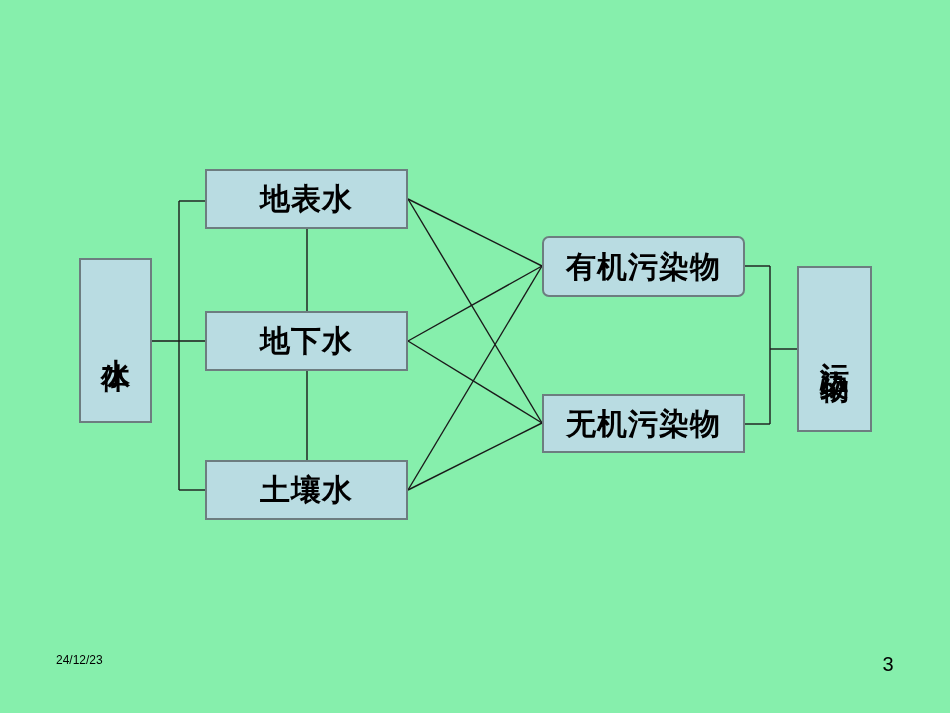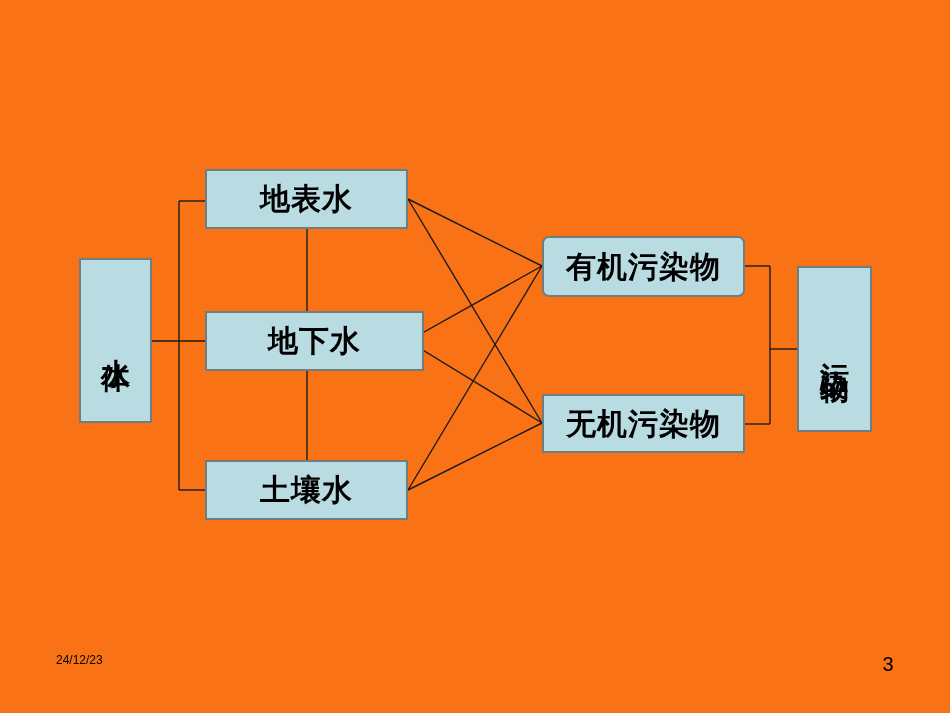--- a/index.html
+++ b/index.html
@@ -4,21 +4,21 @@
 <style>
   html, body {
     margin: 0;
     padding: 0;
     background: #ffffff;
   }
   .slide {
     position: relative;
     width: 950px;
     height: 713px;
-    background: #f97316;
+    background: #86efac;
     overflow: hidden;
     font-family: "Liberation Serif", serif;
   }
   .connector-layer {
     position: absolute;
     left: 0;
     top: 0;
     width: 950px;
     height: 713px;
   }
@@ -37,21 +37,21 @@
     letter-spacing: 1px;
   }
   .node.vertical {
     writing-mode: vertical-rl;
     text-orientation: upright;
     font-size: 29px;
     letter-spacing: 6px;
     line-height: 1;
   }
   .box-surface   { left: 205px; top: 169px; width: 203px; height: 60px; }
-  .box-ground    { left: 205px; top: 311px; width: 219px; height: 60px; }
+  .box-ground    { left: 205px; top: 311px; width: 203px; height: 60px; }
   .box-soil      { left: 205px; top: 460px; width: 203px; height: 60px; }
   .box-waterbody { left: 79px;  top: 258px; width: 73px;  height: 165px; }
   .box-organic   { left: 542px; top: 236px; width: 203px; height: 61px; border-radius: 7px; }
   .box-inorganic { left: 542px; top: 394px; width: 203px; height: 59px; }
   .box-pollutant { left: 797px; top: 266px; width: 75px;  height: 166px; }
   .footer-date {
     position: absolute;
     left: 56px;
     top: 653px;
     font-family: "Liberation Sans", sans-serif;

